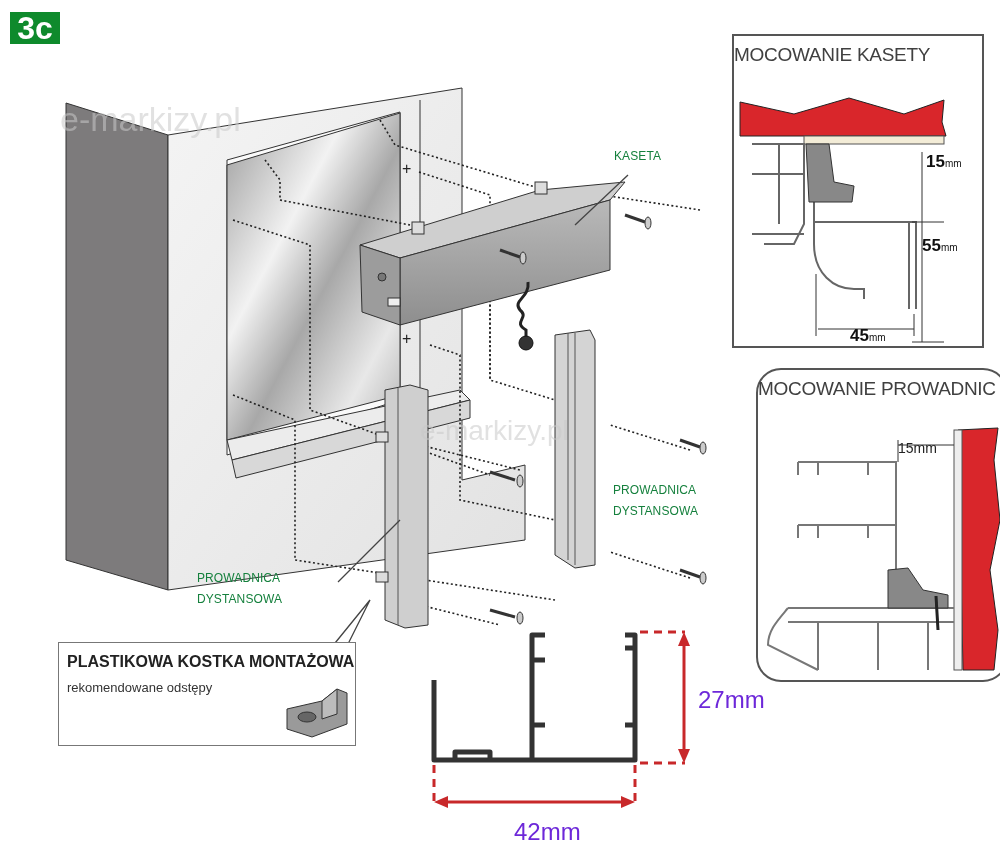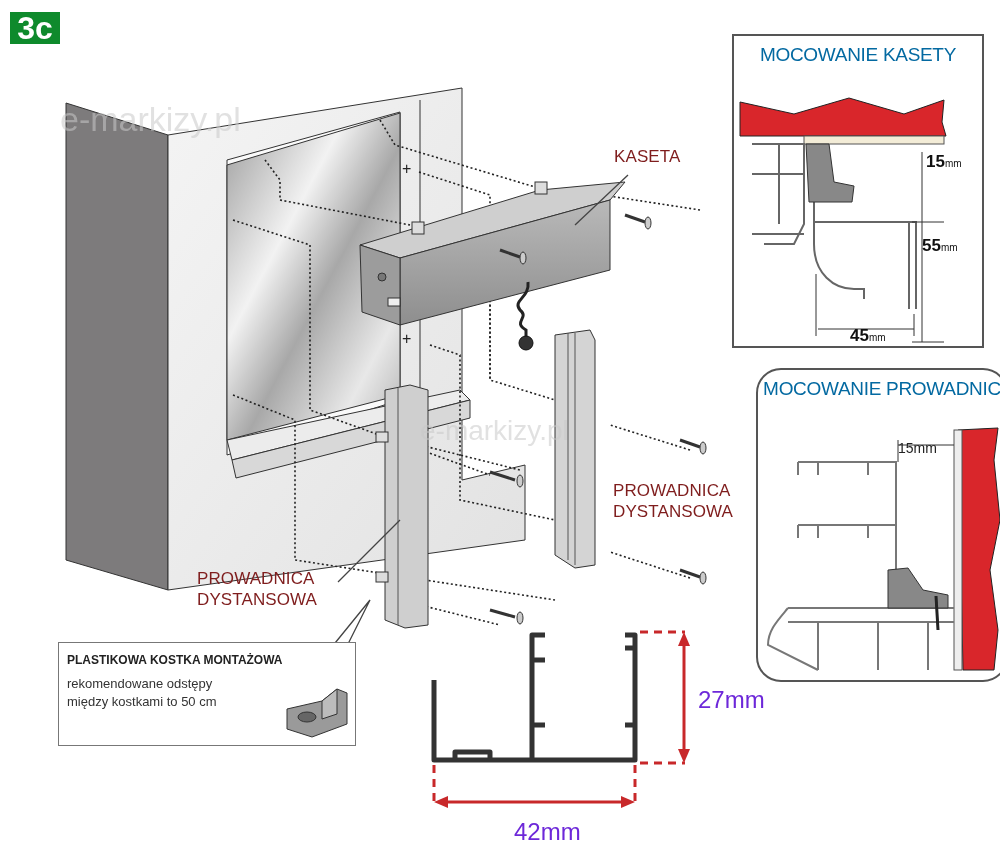--- a/index.html
+++ b/index.html
@@ -1,22 +1,22 @@
 <!DOCTYPE html>
 <html><head>
 <meta charset="utf-8">
 <style>
   html, body { margin:0; padding:0; background:#ffffff; }
   body { width:1000px; height:865px; position:relative; overflow:hidden; font-family:"Liberation Sans", sans-serif; color:#222; }
   .abs { position:absolute; }
   #badge { left:10px; top:12px; width:50px; height:32px; background:#0e8a2c; color:#fff; font-weight:bold; font-size:32px; display:flex; align-items:center; justify-content:center; }
   svg#main { position:absolute; left:0; top:0; width:1000px; height:865px; }
-  .label { font-size:17px; color:#7f1d1d; line-height:21px; letter-spacing:0.1px; }
+  .label { font-size:12px; color:#15803d; line-height:21px; letter-spacing:0.1px; }
   .panel { border:2px solid #555; background:#fff; }
-  .panel-title { font-size:19px; color:#0369a1; text-align:center; letter-spacing:-0.3px; }
+  .panel-title { font-size:19px; color:#404040; letter-spacing:-0.3px; }
   .dim { font-weight:bold; font-size:17px; color:#111; }
   .dim small { font-size:10px; font-weight:normal; }
   .red-dim { font-size:24px; color:#6d28d9; }
   .watermark { color:rgba(200,200,200,0.55); font-size:34px; }
   .box-note { border:1.5px solid #777; background:#fff; }
 </style>
 </head>
 <body>
 
 <div id="badge" class="abs">3c</div>
@@ -193,24 +193,23 @@
     </g>
     <polygon points="130,170 150,168 165,190 190,195 190,208 130,208" fill="#888" stroke="#333"></polygon>
     <line x1="178" y1="196" x2="180" y2="230" stroke="#222" stroke-width="3"></line>
     <line x1="140" y1="45" x2="196" y2="45" stroke="#333" stroke-width="1"></line>
     <line x1="140" y1="40" x2="140" y2="62" stroke="#333" stroke-width="1"></line>
   </svg>
   <div class="abs" style="left:140px;top:70px;font-size:14px;color:#222;">15mm</div>
 </div>
 
 <div class="abs box-note" style="left:58px;top:642px;width:296px;height:102px;">
-  <div style="font-weight:bold;font-size:12px;margin:10px 0 0 8px;color:#222;">PLASTIKOWA KOSTKA MONTAŻOWA</div>
+  <div style="font-weight:bold;font-size:16px;margin:10px 0 0 8px;color:#222;">PLASTIKOWA KOSTKA MONTAŻOWA</div>
   <div style="font-size:13px;margin:8px 0 0 8px;color:#333;line-height:18px;">
     <div>rekomendowane odstępy</div>
-    <div>między kostkami to 50 cm</div>
   </div>
   <svg width="80" height="60" style="position:absolute;left:218px;top:36px;">
     <polygon points="10,30 45,22 60,10 70,14 70,45 35,58 10,50" fill="#9a9a9a" stroke="#333"></polygon>
     <polygon points="45,22 60,10 60,35 45,40" fill="#bcbcbc" stroke="#333"></polygon>
     <ellipse cx="30" cy="38" rx="9" ry="5" fill="#666" stroke="#333"></ellipse>
   </svg>
 </div>
 
 <div class="abs red-dim" style="left:698px;top:686px;">27mm</div>
 <div class="abs red-dim" style="left:494px;top:818px;margin-left:20px;">42mm</div>

